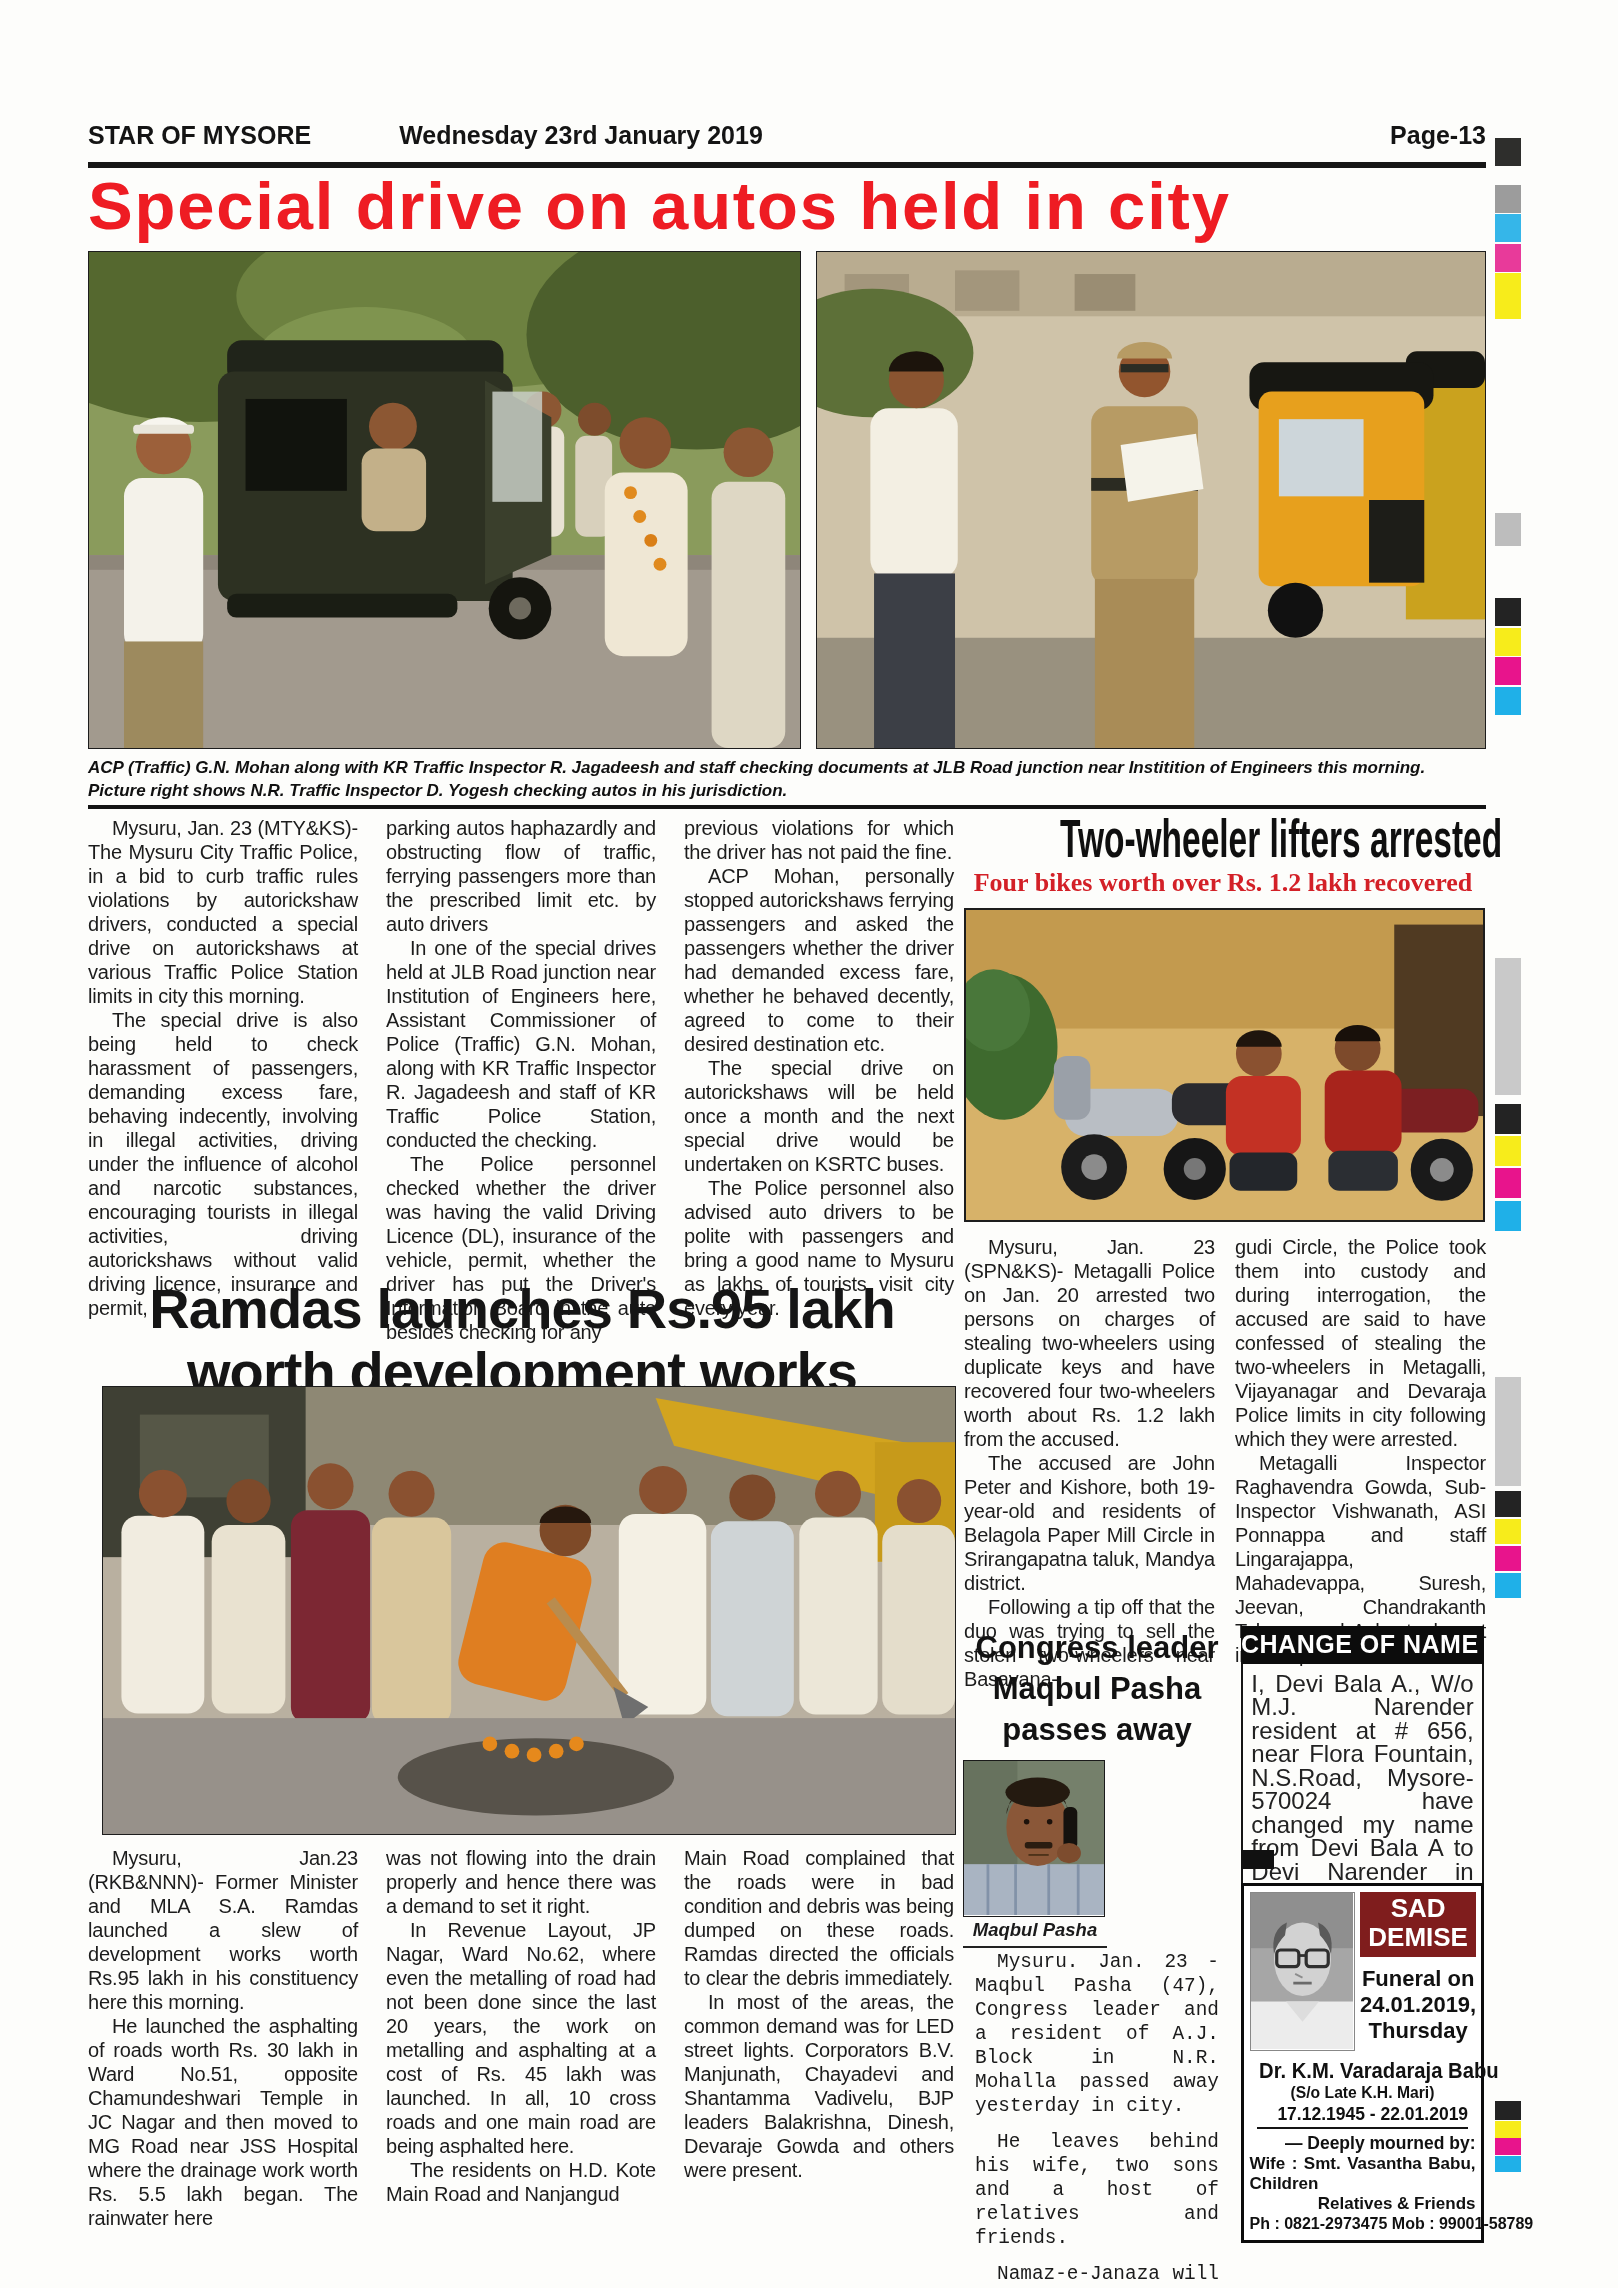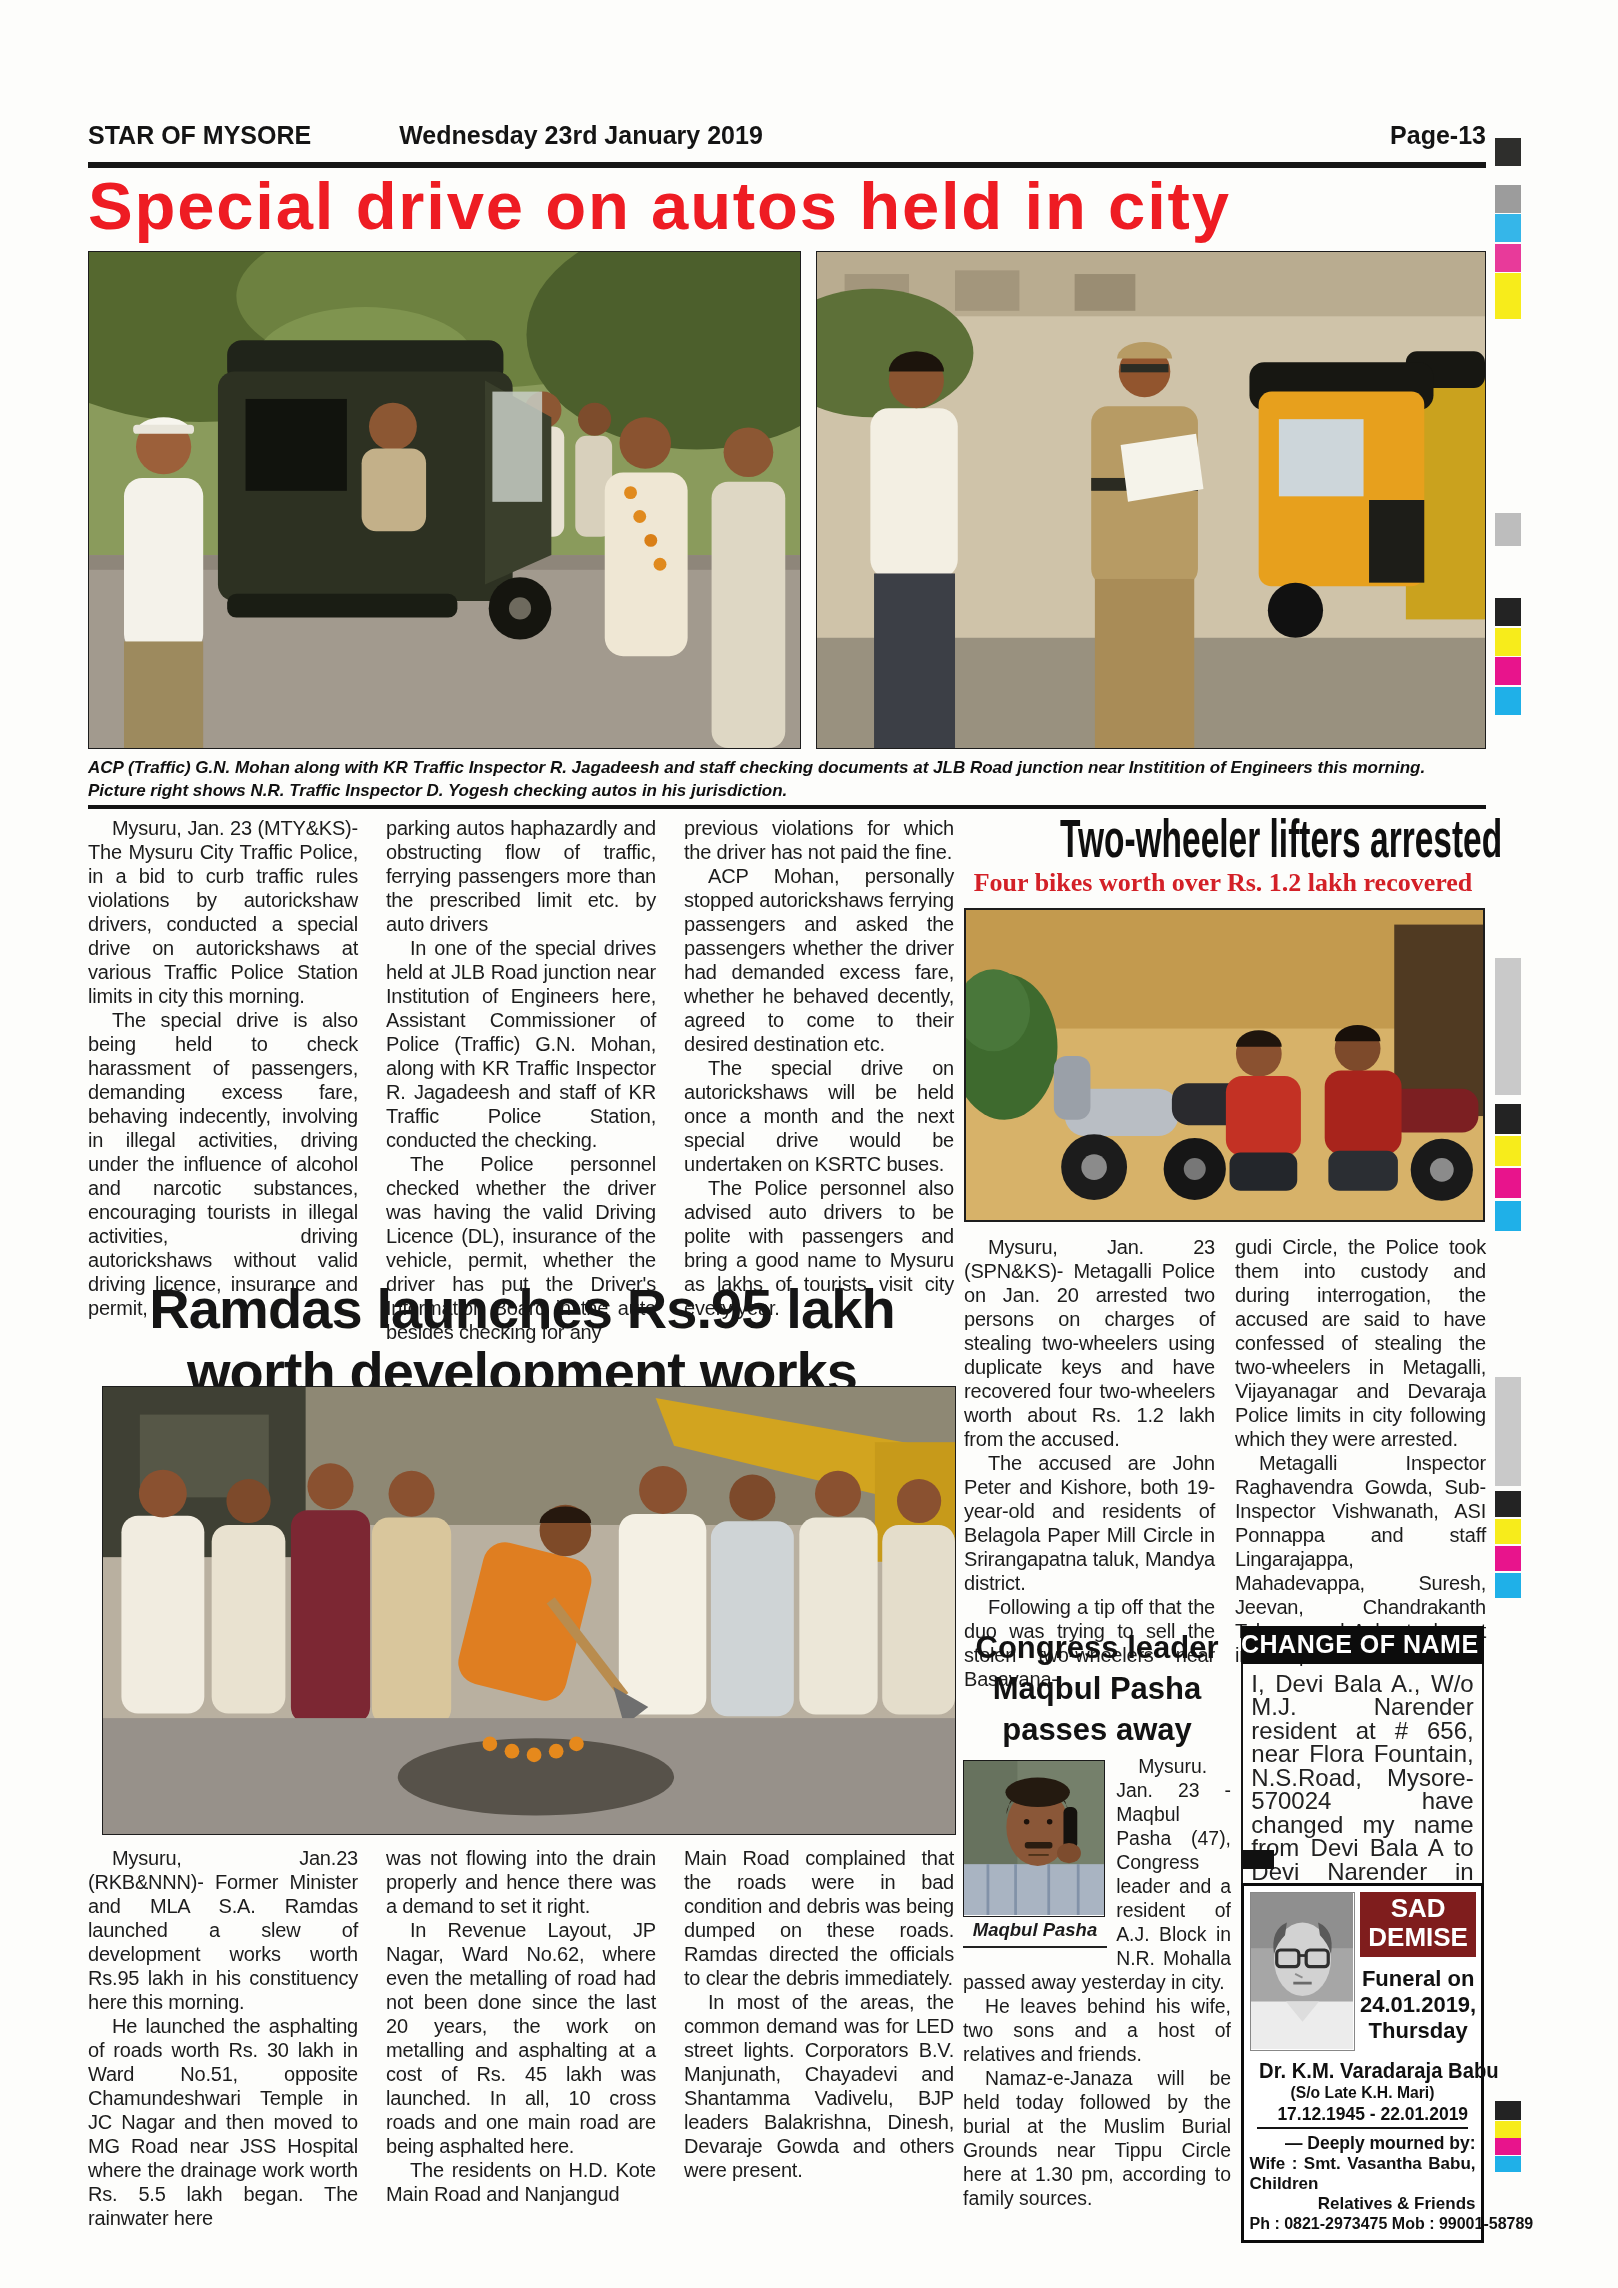--- a/index.html
+++ b/index.html
@@ -35,21 +35,21 @@
     font-size:54px;font-weight:bold;color:#0f0f0f;transform:scaleX(0.62);transform-origin:center;letter-spacing:0px;}
   .lifters-subhead{left:960px;top:868px;width:526px;text-align:center;
     font-family:"Liberation Serif", serif;font-weight:bold;font-size:26px;color:#d32027;}
   
   .ramdas-headline{left:88px;top:1277px;width:868px;text-align:center;font-size:56px;font-weight:bold;
     color:#151515;line-height:63px;letter-spacing:-0.9px;}
   
   .obit-headline{left:963px;top:1627px;width:268px;text-align:center;font-size:31px;font-weight:bold;
     color:#121212;line-height:41px;}
   .obit-body{left:963px;top:1754px;width:268px;font-size:19.4px;line-height:24px;text-align:justify;}
-  .obit-body p{margin:0;text-indent:22px;}
+  .obit-body p{margin:12px;text-indent:22px;font-family:Liberation Mono, monospace;}
   .obit-photo{float:left;width:144px;margin:5.5px 9.2px 1.8px 0;}
   .obit-photo .frame{width:140px;height:155px;border:1.8px solid #1a1a1a;overflow:hidden;}
   .obit-photo .pcap{font-weight:bold;font-style:italic;font-size:18.5px;text-indent:0;text-align:center;
     border-bottom:2.8px solid #222;padding:1.8px 0 3.7px 0;}
   
   .con-ad{left:1241px;top:1626px;width:243px;}
   .con-title{background:#0c0c0c;color:#fff;font-weight:bold;font-size:25px;text-align:left;
     padding:3.7px 0 5.5px 0;letter-spacing:0.5px;}
   .con-box{border:2.8px solid #141414;border-top:none;padding:7.4px 8.3px;font-size:24px;line-height:23.5px;
     text-align:justify;color:#222;}

